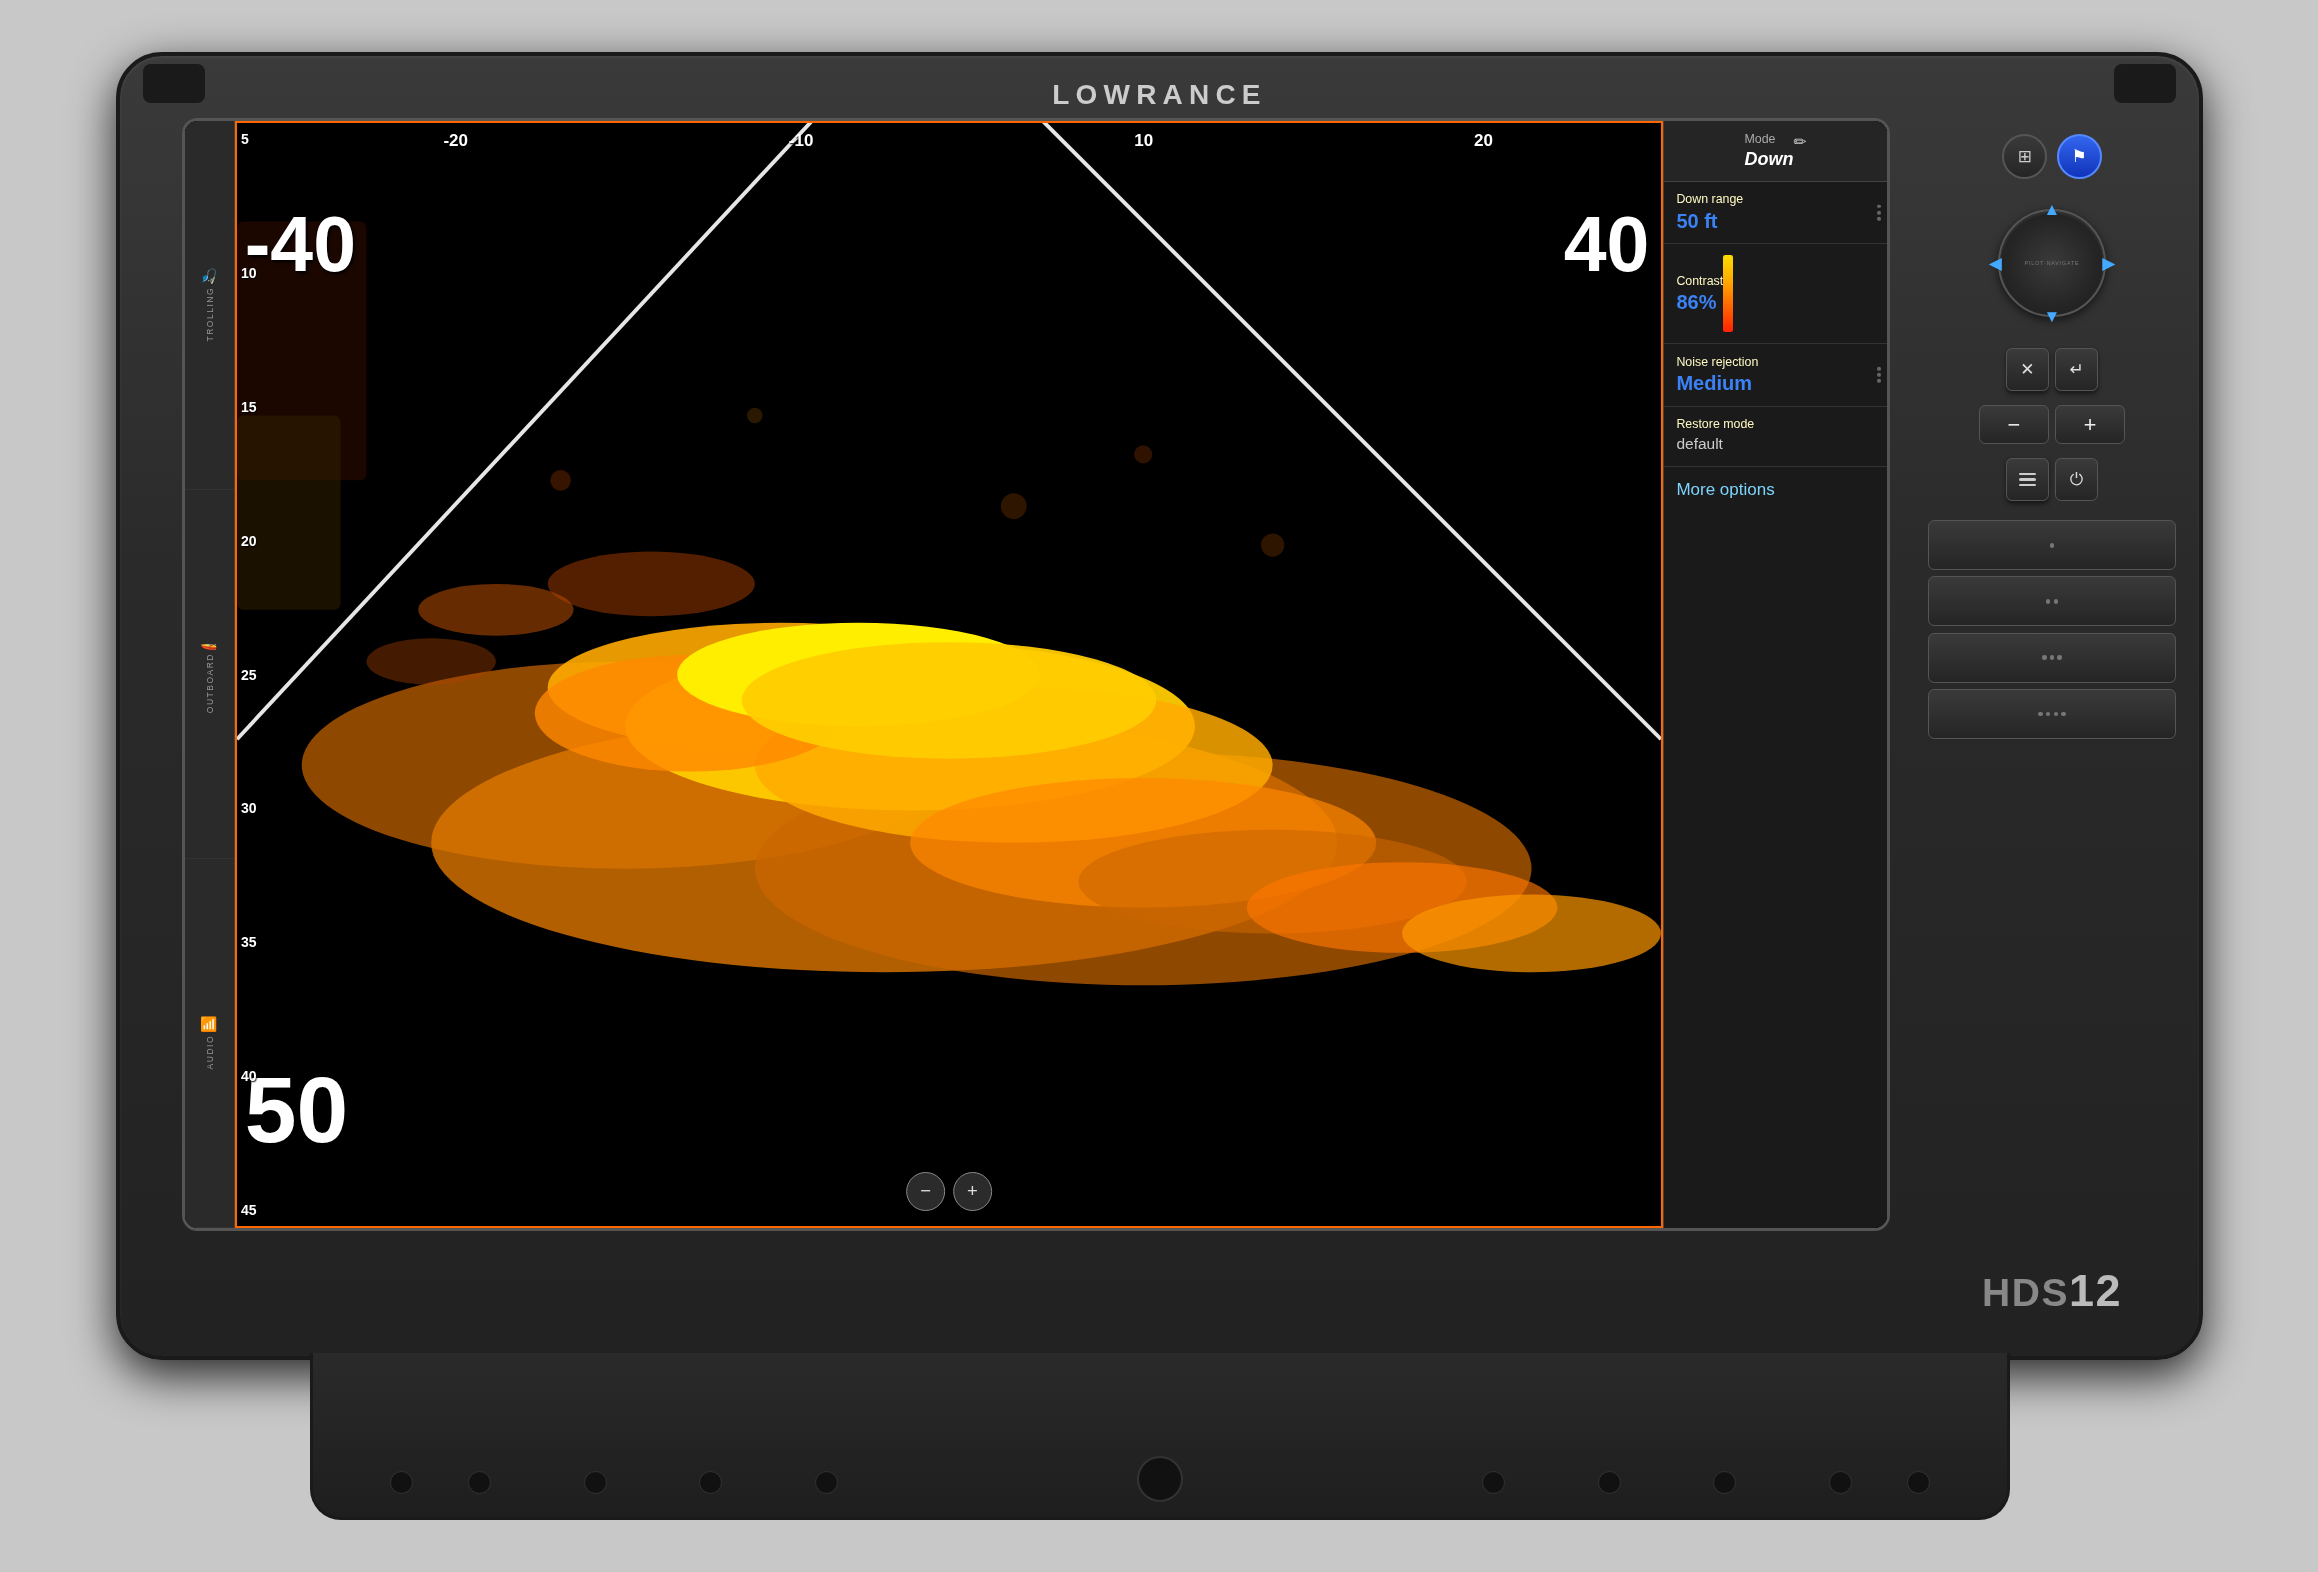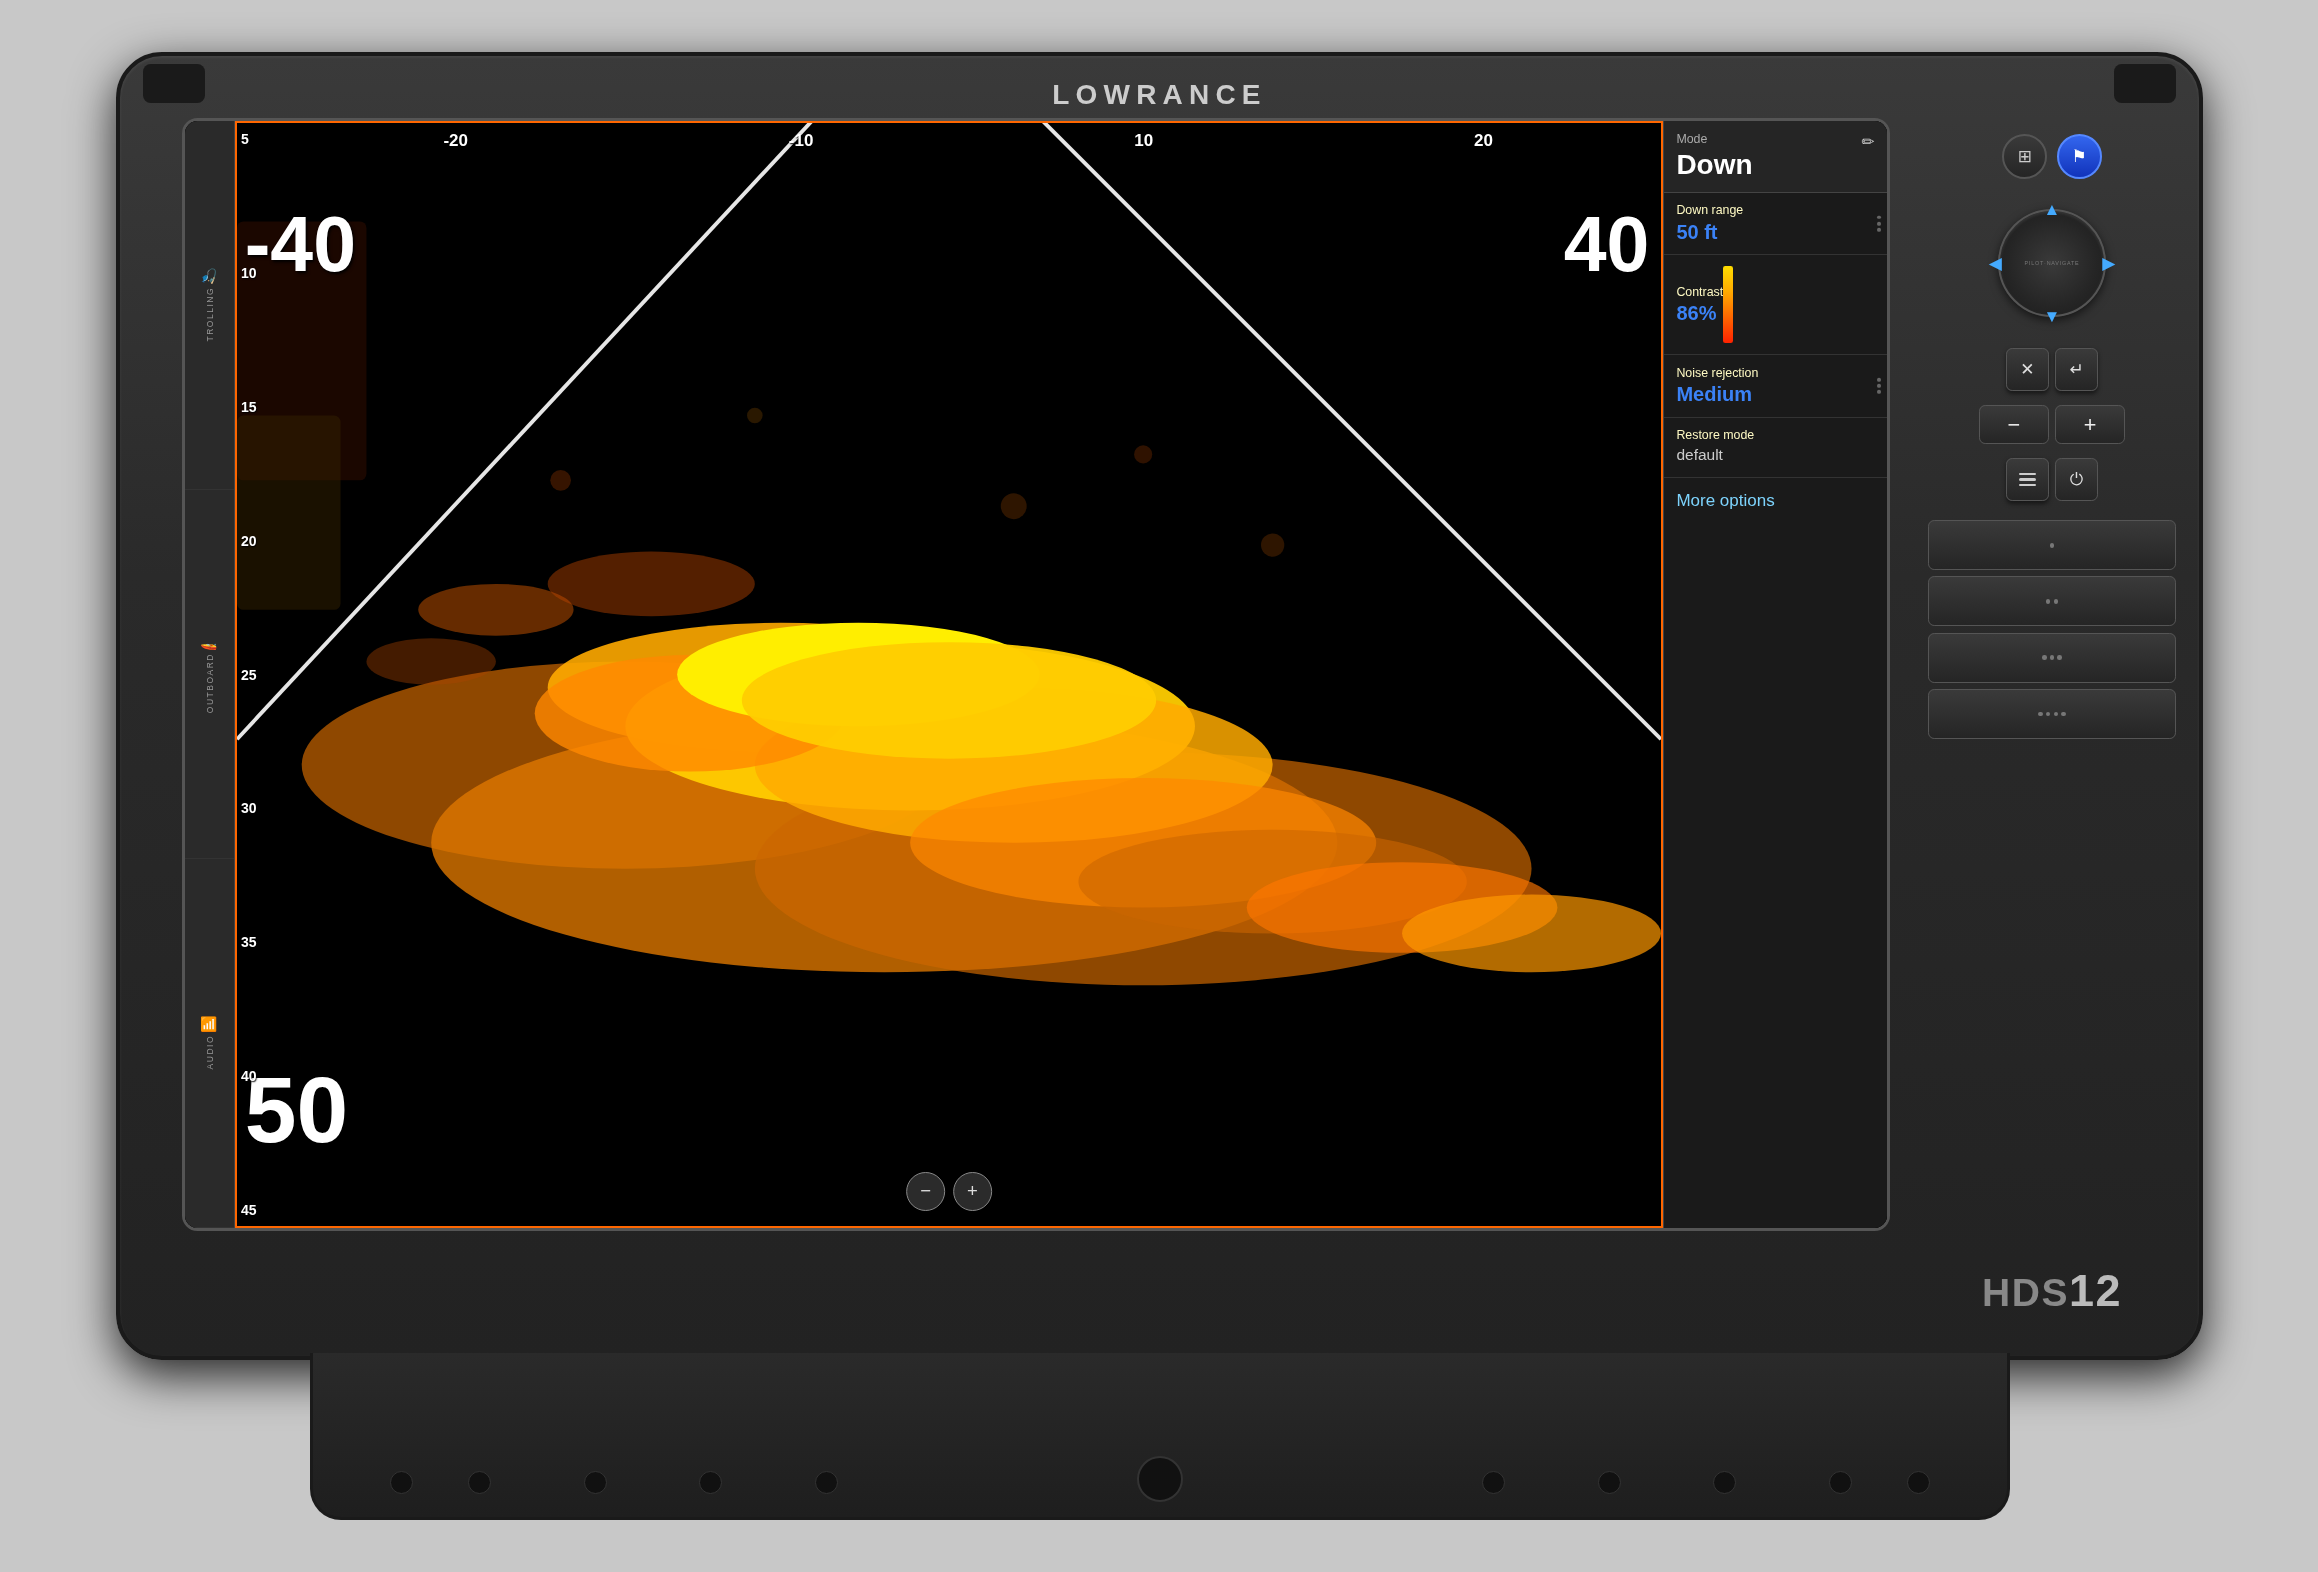--- a/index.html
+++ b/index.html
@@ -257,28 +257,28 @@
     }
 
     .section-value.large {
       font-size: 23px;
     }
 
     
     .mode-section {
       display: flex;
       align-items: flex-start;
-      justify-content: space-between;
+      justify-content: center;
       padding: 10.8px 12.4px;
       border-bottom: 0.8px solid #444;
       background: #252525;
     }
 
     .mode-text .section-label { color: #aaa; font-size: 12.4px; }
-    .mode-text .section-value { color: #fff; font-size: 28px; font-weight: bold; }
+    .mode-text .section-value { color: #fff; font-size: 18px; font-weight: bold; font-style: italic; }
 
     .edit-icon {
       color: #ccc;
       font-size: 15.5px;
       margin-top: 1.5px;
     }
 
     .contrast-section {
       position: relative;
       padding: 10.8px 12.4px;

